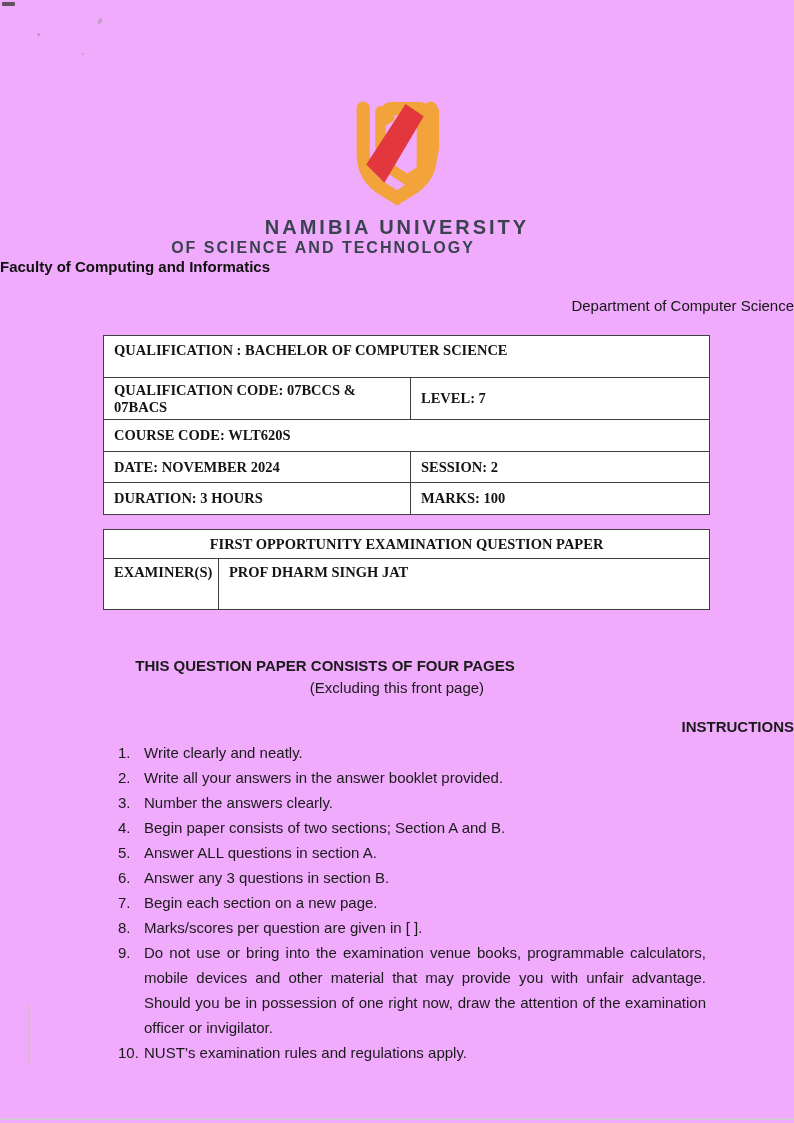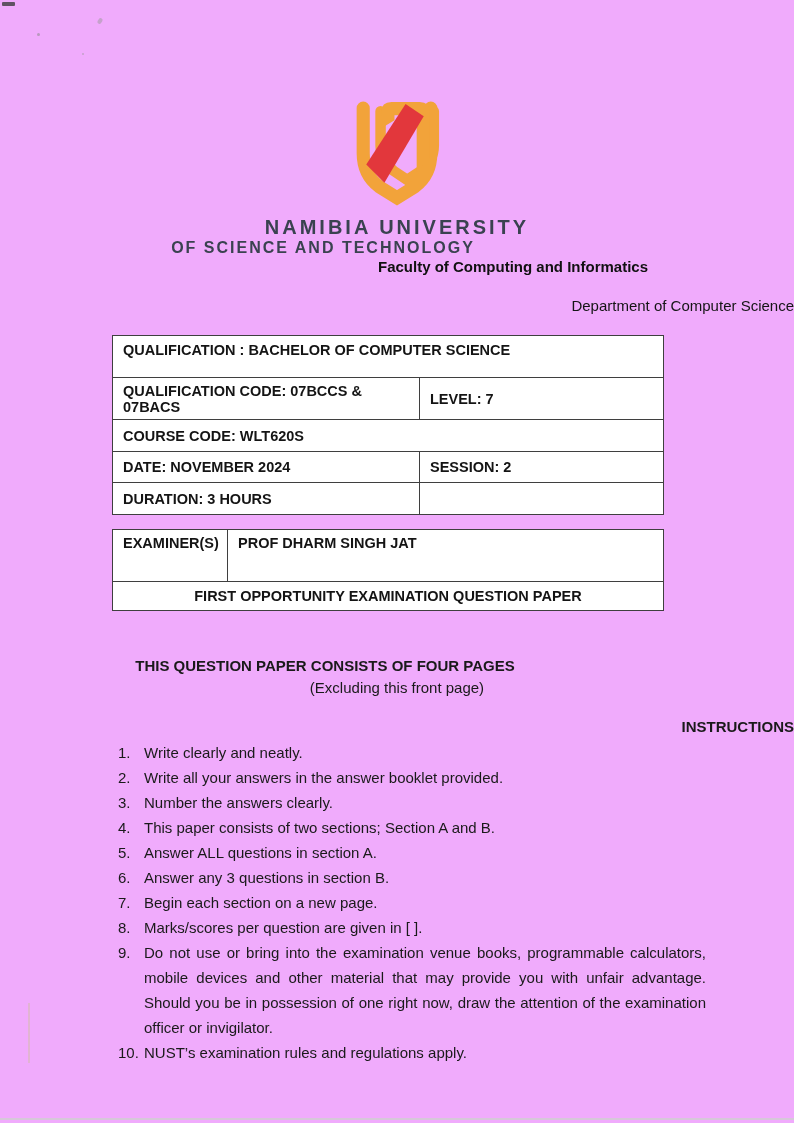--- a/index.html
+++ b/index.html
@@ -26,30 +26,30 @@
   .logo-svg{display:inline-block;}
   .uni-name{
     position:absolute;left:0;top:216px;width:794px;text-align:center;
     font-size:20px;font-weight:bold;letter-spacing:3px;color:#3a4250;
   }
   .uni-sub{
     position:absolute;left:0;top:239px;width:646px;text-align:center;
     font-size:16px;font-weight:600;letter-spacing:2px;color:#3a4250;
   }
   .faculty{
-    position:absolute;left:0;top:258px;width:648px;text-align:right;
+    position:absolute;left:0;top:258px;width:648px;text-align:left;
     font-size:15px;font-weight:bold;color:#111;
   }
   .department{
     position:absolute;left:0;top:297px;width:794px;text-align:right;
     font-size:15px;color:#151515;
   }
 
   
-  .tbl{position:absolute;left:112px;width:552px;border:1.6px solid #3f3f3f;background:#fff;box-sizing:border-box;}
+  .tbl{position:absolute;left:103px;width:607px;border:1.6px solid #3f3f3f;background:#fff;box-sizing:border-box;font-family:Liberation Serif, serif;}
   .tbl1{top:335px;}
   .tbl2{top:529px;}
   .trow{display:flex;border-top:1.6px solid #3f3f3f;box-sizing:border-box;}
   .trow:first-child{border-top:none;}
   .tcell{box-sizing:border-box;padding:0 10px;display:flex;align-items:center;
          font-size:14.5px;font-weight:bold;color:#141414;}
   .tbl1 .full{height:41px;align-items:flex-start;padding-top:6px;}
   .tbl1 .r2{height:42px;}
   .tbl1 .r3{height:32px;}
   .tbl1 .r4{height:31px;}
@@ -117,30 +117,31 @@
     </div>
     <div class="trow r3">
       <div class="tcell right-col">COURSE CODE:  WLT620S</div>
     </div>
     <div class="trow r4">
       <div class="tcell left-col">DATE: NOVEMBER 2024</div>
       <div class="tcell right-col">SESSION:  2</div>
     </div>
     <div class="trow r5">
       <div class="tcell left-col">DURATION:   3 HOURS</div>
+      <div class="tcell right-col">MARKS:   100</div>
     </div>
   </div>
 
   <div class="tbl tbl2">
+    <div class="trow">
+      <div class="tcell hdr" style="flex:1">FIRST OPPORTUNITY EXAMINATION QUESTION PAPER</div>
+    </div>
     <div class="trow rexaminer">
       <div class="tcell label-col">EXAMINER(S)</div>
       <div class="tcell value-col">PROF DHARM SINGH JAT</div>
-    </div>
-    <div class="trow">
-      <div class="tcell hdr" style="flex:1">FIRST OPPORTUNITY EXAMINATION QUESTION PAPER</div>
     </div>
   </div>
 
   <div class="notice1">THIS QUESTION PAPER CONSISTS OF FOUR PAGES</div>
   <div class="notice2">(Excluding this front page)</div>
   <div class="instr-head">INSTRUCTIONS</div>
 
   <div class="instr-list">
     <div class="ili">
       <span class="num">1.</span>
@@ -149,21 +150,21 @@
     <div class="ili">
       <span class="num">2.</span>
       <span class="txt">Write all your answers in the answer booklet provided.</span>
     </div>
     <div class="ili">
       <span class="num">3.</span>
       <span class="txt">Number the answers clearly.</span>
     </div>
     <div class="ili">
       <span class="num">4.</span>
-      <span class="txt">This paper consists of two sections; Section A and B.</span>
+      <span class="txt">Begin paper consists of two sections; Section A and B.</span>
     </div>
     <div class="ili">
       <span class="num">5.</span>
       <span class="txt">Answer ALL questions in section A.</span>
     </div>
     <div class="ili">
       <span class="num">6.</span>
       <span class="txt">Answer any 3 questions in section B.</span>
     </div>
     <div class="ili">

